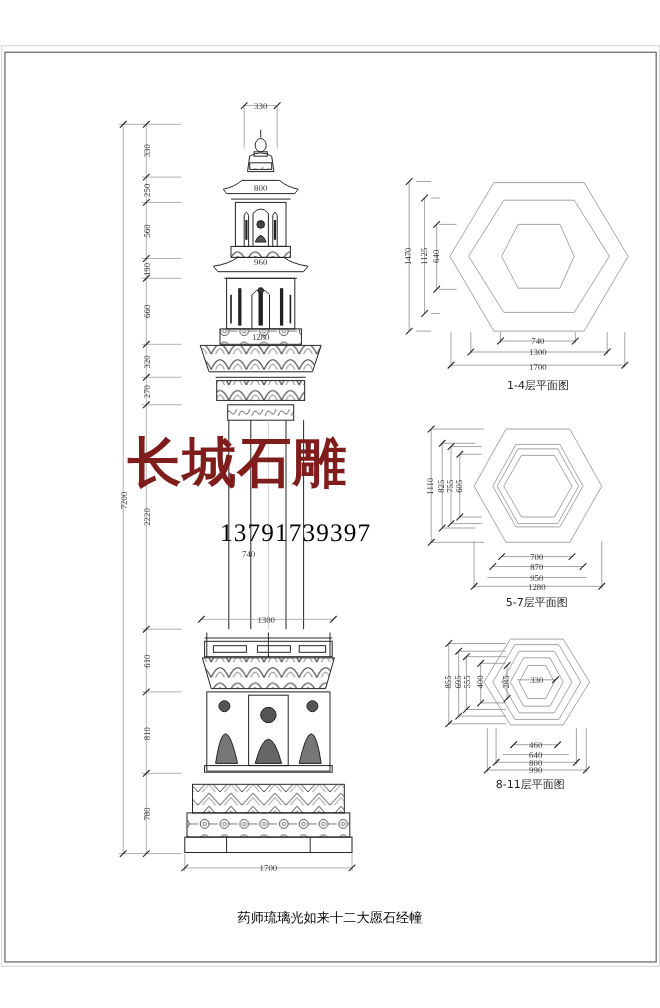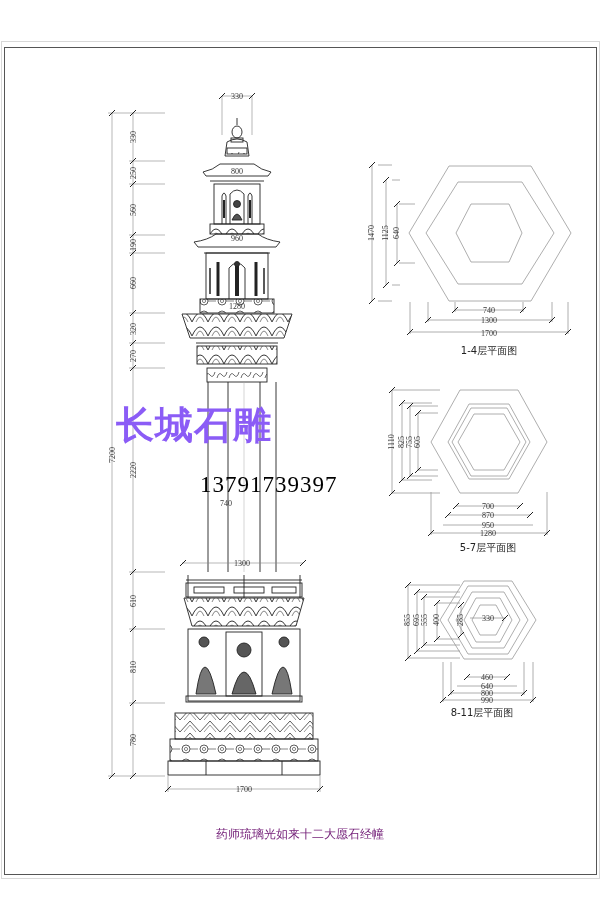--- a/index.html
+++ b/index.html
@@ -2,23 +2,23 @@
 <html><head>
   <meta charset="utf-8">
   <style>
     html, body { margin: 0; padding: 0; background: #ffffff; }
     body { width: 600px; height: 916px; position: relative; overflow: hidden; font-family: "DejaVu Serif", serif; }
     .frame-outer { position: absolute; left: 1px; top: 41px; width: 597px; height: 836px; border: 1px solid #d8d8d8; }
     .frame { position: absolute; left: 4px; top: 47px; width: 591px; height: 826px; border: 1px solid #555; }
     svg { position: absolute; left: 0; top: 0; }
     .dim { font-family: "Liberation Serif", serif; font-size: 8px; fill: #333; }
     .caption { font-family: "DejaVu Sans", sans-serif; font-size: 10px; fill: #222; }
-    .wm-name { position: absolute; left: 116px; top: 400px; font-family: "DejaVu Serif", serif; font-size: 38px; font-weight: bold; color: #8b5cf6; letter-spacing: 1px; }
+    .wm-name { position: absolute; left: 116px; top: 388px; font-family: "DejaVu Serif", serif; font-size: 49px; font-weight: bold; color: #7f1d1d; letter-spacing: 1px; }
     .wm-phone { position: absolute; left: 200px; top: 472px; font-family: "Liberation Serif", serif; font-size: 23px; color: #000; letter-spacing: 1px; }
-    .title { position: absolute; left: 0; width: 600px; top: 826px; text-align: center; font-family: "DejaVu Sans", sans-serif; font-size: 12px; color: #701a75; }
+    .title { position: absolute; left: 0; width: 600px; top: 826px; text-align: center; font-family: "DejaVu Sans", sans-serif; font-size: 12px; color: #000000; }
   </style>
 </head>
 <body>
 
 <div class="frame-outer"></div>
 <div class="frame"></div>
 
 <svg width="600" height="916" viewBox="0 0 600 916">
   <defs>
     <pattern id="scroll" width="12" height="10" patternUnits="userSpaceOnUse">

